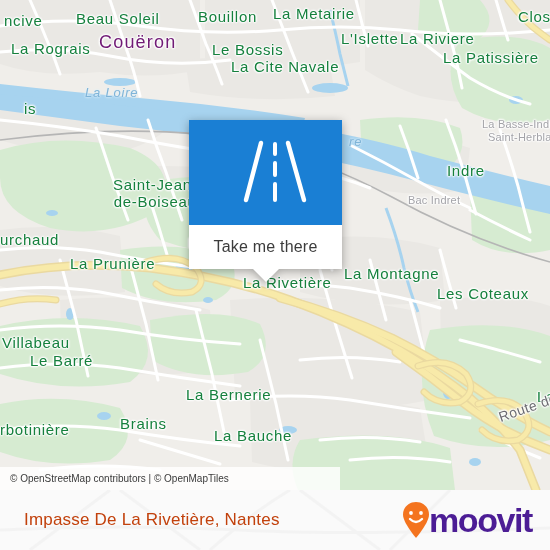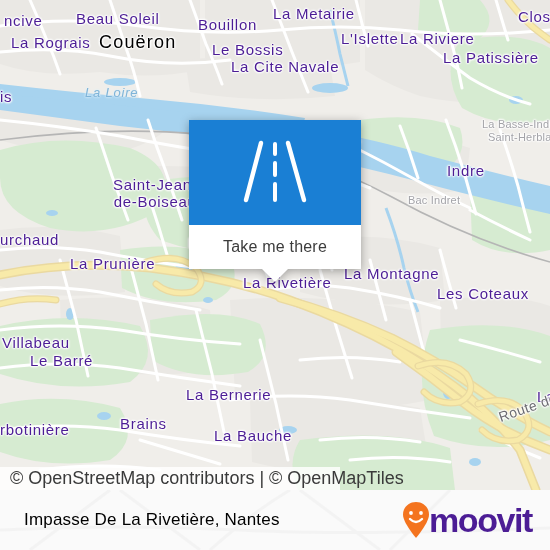--- a/index.html
+++ b/index.html
@@ -15,50 +15,50 @@
   #map svg { position:absolute; left:0; top:0; }
 
   .lbl {
     position:absolute;
     color:#9a9a9e;
     white-space:nowrap;
     letter-spacing:0.4px;
     text-shadow:0 0 2px #fff,0 0 3px #fff,1px 0 2px #fff,-1px 0 2px #fff,0 1px 2px #fff,0 -1px 2px #fff;
     pointer-events:none;
   }
-  .lbl.town { font-size:15px; color:#4c1d95; letter-spacing:0.7px; }
-  .lbl.big  { font-size:18px; color:#000000; letter-spacing:1.2px; }
+  .lbl.town { font-size:15px; color:#15803d; letter-spacing:0.7px; }
+  .lbl.big  { font-size:18px; color:#701a75; letter-spacing:1.2px; }
   .lbl.sm   { font-size:11px; color:#a3a3a8; letter-spacing:0.2px; }
   .lbl.water{ color:#7fb4d8; font-size:13px; font-style:italic; letter-spacing:0.8px;
               text-shadow:0 0 2px #dff0fa,0 0 3px #dff0fa; }
   .lbl.road { color:#6b6b70; font-size:14px; letter-spacing:0.5px; }
   .lbl.two  { text-align:center; line-height:1.15; }
 
   
-  #popup { position:absolute; left:189px; top:120px; width:172px; z-index:40;
+  #popup { position:absolute; left:189px; top:120px; width:153px; z-index:40;
            filter:drop-shadow(0 2px 5px rgba(0,0,0,0.33)); }
   #popup-img { height:105px; background:#1a7fd4; position:relative; overflow:hidden; }
   #popup-img svg { position:absolute; left:0; top:0; }
   #popup-cta { background:#fff; height:44px; display:flex; align-items:center;
                justify-content:center; font-size:16px; color:#3c3c3c; letter-spacing:0.2px; }
   #popup-tip { position:absolute; left:50%; bottom:-13px; transform:translateX(-50%);
                width:0; height:0; border-left:14px solid transparent;
                border-right:14px solid transparent; border-top:14px solid #fff; }
 
   
   #attrib { position:absolute; left:0; top:467px; height:23px; width:340px;
             background:rgba(255,255,255,0.82); display:flex; align-items:center;
-            padding-left:10px; font-size:18px; color:#3a3a3a; z-index:45; white-space:nowrap; }
+            padding-left:10px; font-size:10px; color:#3a3a3a; z-index:45; white-space:nowrap; }
 
   
   #footer { position:absolute; left:0; top:490px; width:550px; height:60px;
             background:#fafafa; overflow:hidden; }
   #footer-bg { position:absolute; left:0; top:0; width:550px; height:60px; opacity:.55; }
   #footer-title { position:absolute; left:24px; top:50%; transform:translateY(-50%);
-                  font-size:17px; color:#000000; letter-spacing:0.2px; white-space:nowrap; }
+                  font-size:17px; color:#c2410c; letter-spacing:0.2px; white-space:nowrap; }
   #brand { position:absolute; right:18px; top:50%; transform:translateY(-50%);
            display:flex; align-items:center; }
   #brand-word { font-size:34px; font-weight:bold; color:#4c1d95; letter-spacing:-1.4px;
                 line-height:1; margin-left:-2px; }
 </style>
 </head>
 <body>
 
 <div id="app">
 
@@ -216,32 +216,32 @@
           <g stroke="#f8eaa9" stroke-width="4.5">
               <path d="M0,304 Q28,296 56,300"></path>
             </g>
         </g>
       </g>
     </svg>
 
     <div id="labels">
         <div class="lbl town" style="left: 4px; top: 12px;">ncive</div>
         <div class="lbl town" style="left: 60px; top: 10px; margin-left: 16px;">Beau Soleil</div>
-        <div class="lbl town" style="left: 198px; top: 16px;">Bouillon</div>
+        <div class="lbl town" style="left: 198px; top: 8px;">Bouillon</div>
         <div class="lbl town" style="left: 273px; top: 5px;">La Metairie</div>
         <div class="lbl town" style="left: 341px; top: 30px;">L'Islette</div>
         <div class="lbl town" style="left: 400px; top: 30px;">La Riviere</div>
         <div class="lbl town" style="left: 518px; top: 8px;">Clos A</div>
-        <div class="lbl town" style="left: 11px; top: 34px;">La Rograis</div>
+        <div class="lbl town" style="left: 11px; top: 40px;">La Rograis</div>
         <div class="lbl big" style="left: 99px; top: 32px;">Couëron</div>
         <div class="lbl town" style="left: 212px; top: 41px;">Le Bossis</div>
         <div class="lbl town" style="left: 443px; top: 49px;">La Patissière</div>
         <div class="lbl town" style="left: 231px; top: 58px;">La Cite Navale</div>
         <div class="lbl water" style="left: 85px; top: 85px;">La Loire</div>
-        <div class="lbl town" style="left: 0px; top: 88px;">is</div>
+        <div class="lbl town" style="left: 0px; top: 100px; padding-left: 24px;">is</div>
         <div class="lbl sm two" style="left: 482px; top: 118px;">La Basse-Indre -<br>Saint-Herblain</div>
         <div class="lbl water" style="left: 349px; top: 134px;">re</div>
         <div class="lbl town" style="left: 447px; top: 162px;">Indre</div>
         <div class="lbl town two" style="left: 113px; top: 176px;">Saint-Jean-<br>de-Boiseau</div>
         <div class="lbl sm" style="left: 408px; top: 194px;">Bac Indret</div>
         <div class="lbl town" style="left: 188px; top: 234px;">L</div>
         <div class="lbl town" style="left: 0px; top: 231px;">urchaud</div>
         <div class="lbl town" style="left: 70px; top: 255px; text-align: center;">La Prunière</div>
         <div class="lbl town" style="left: 243px; top: 274px;">La Rivetière</div>
         <div class="lbl town" style="left: 344px; top: 265px;">La Montagne</div>

